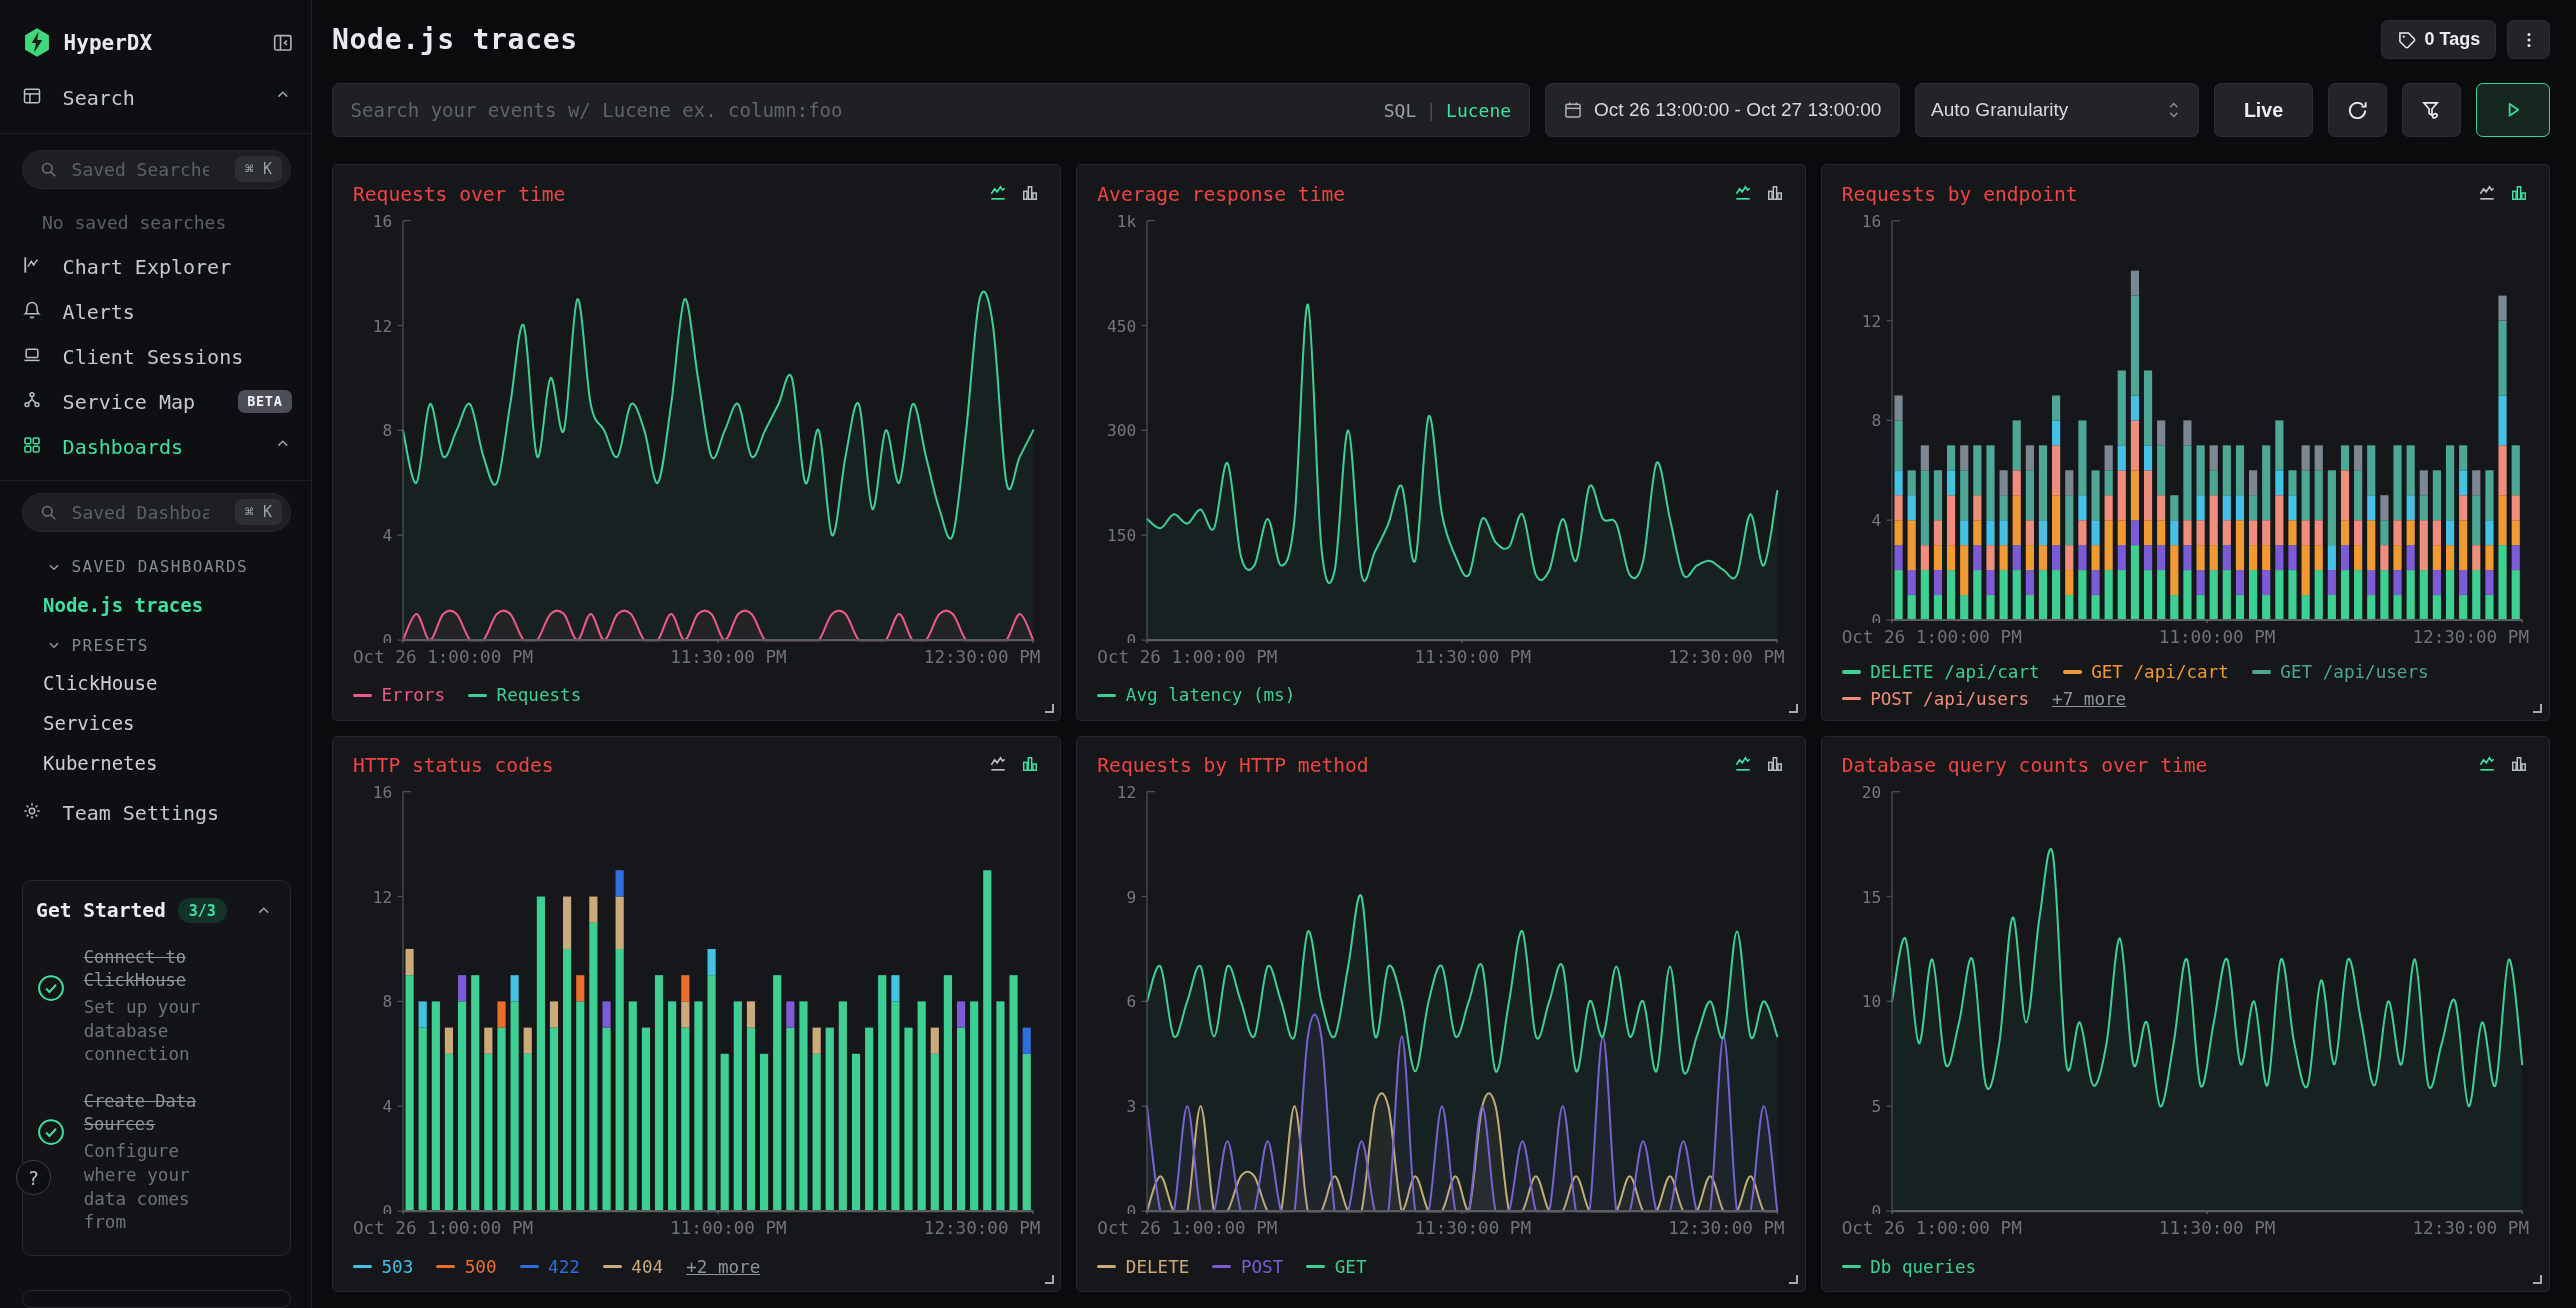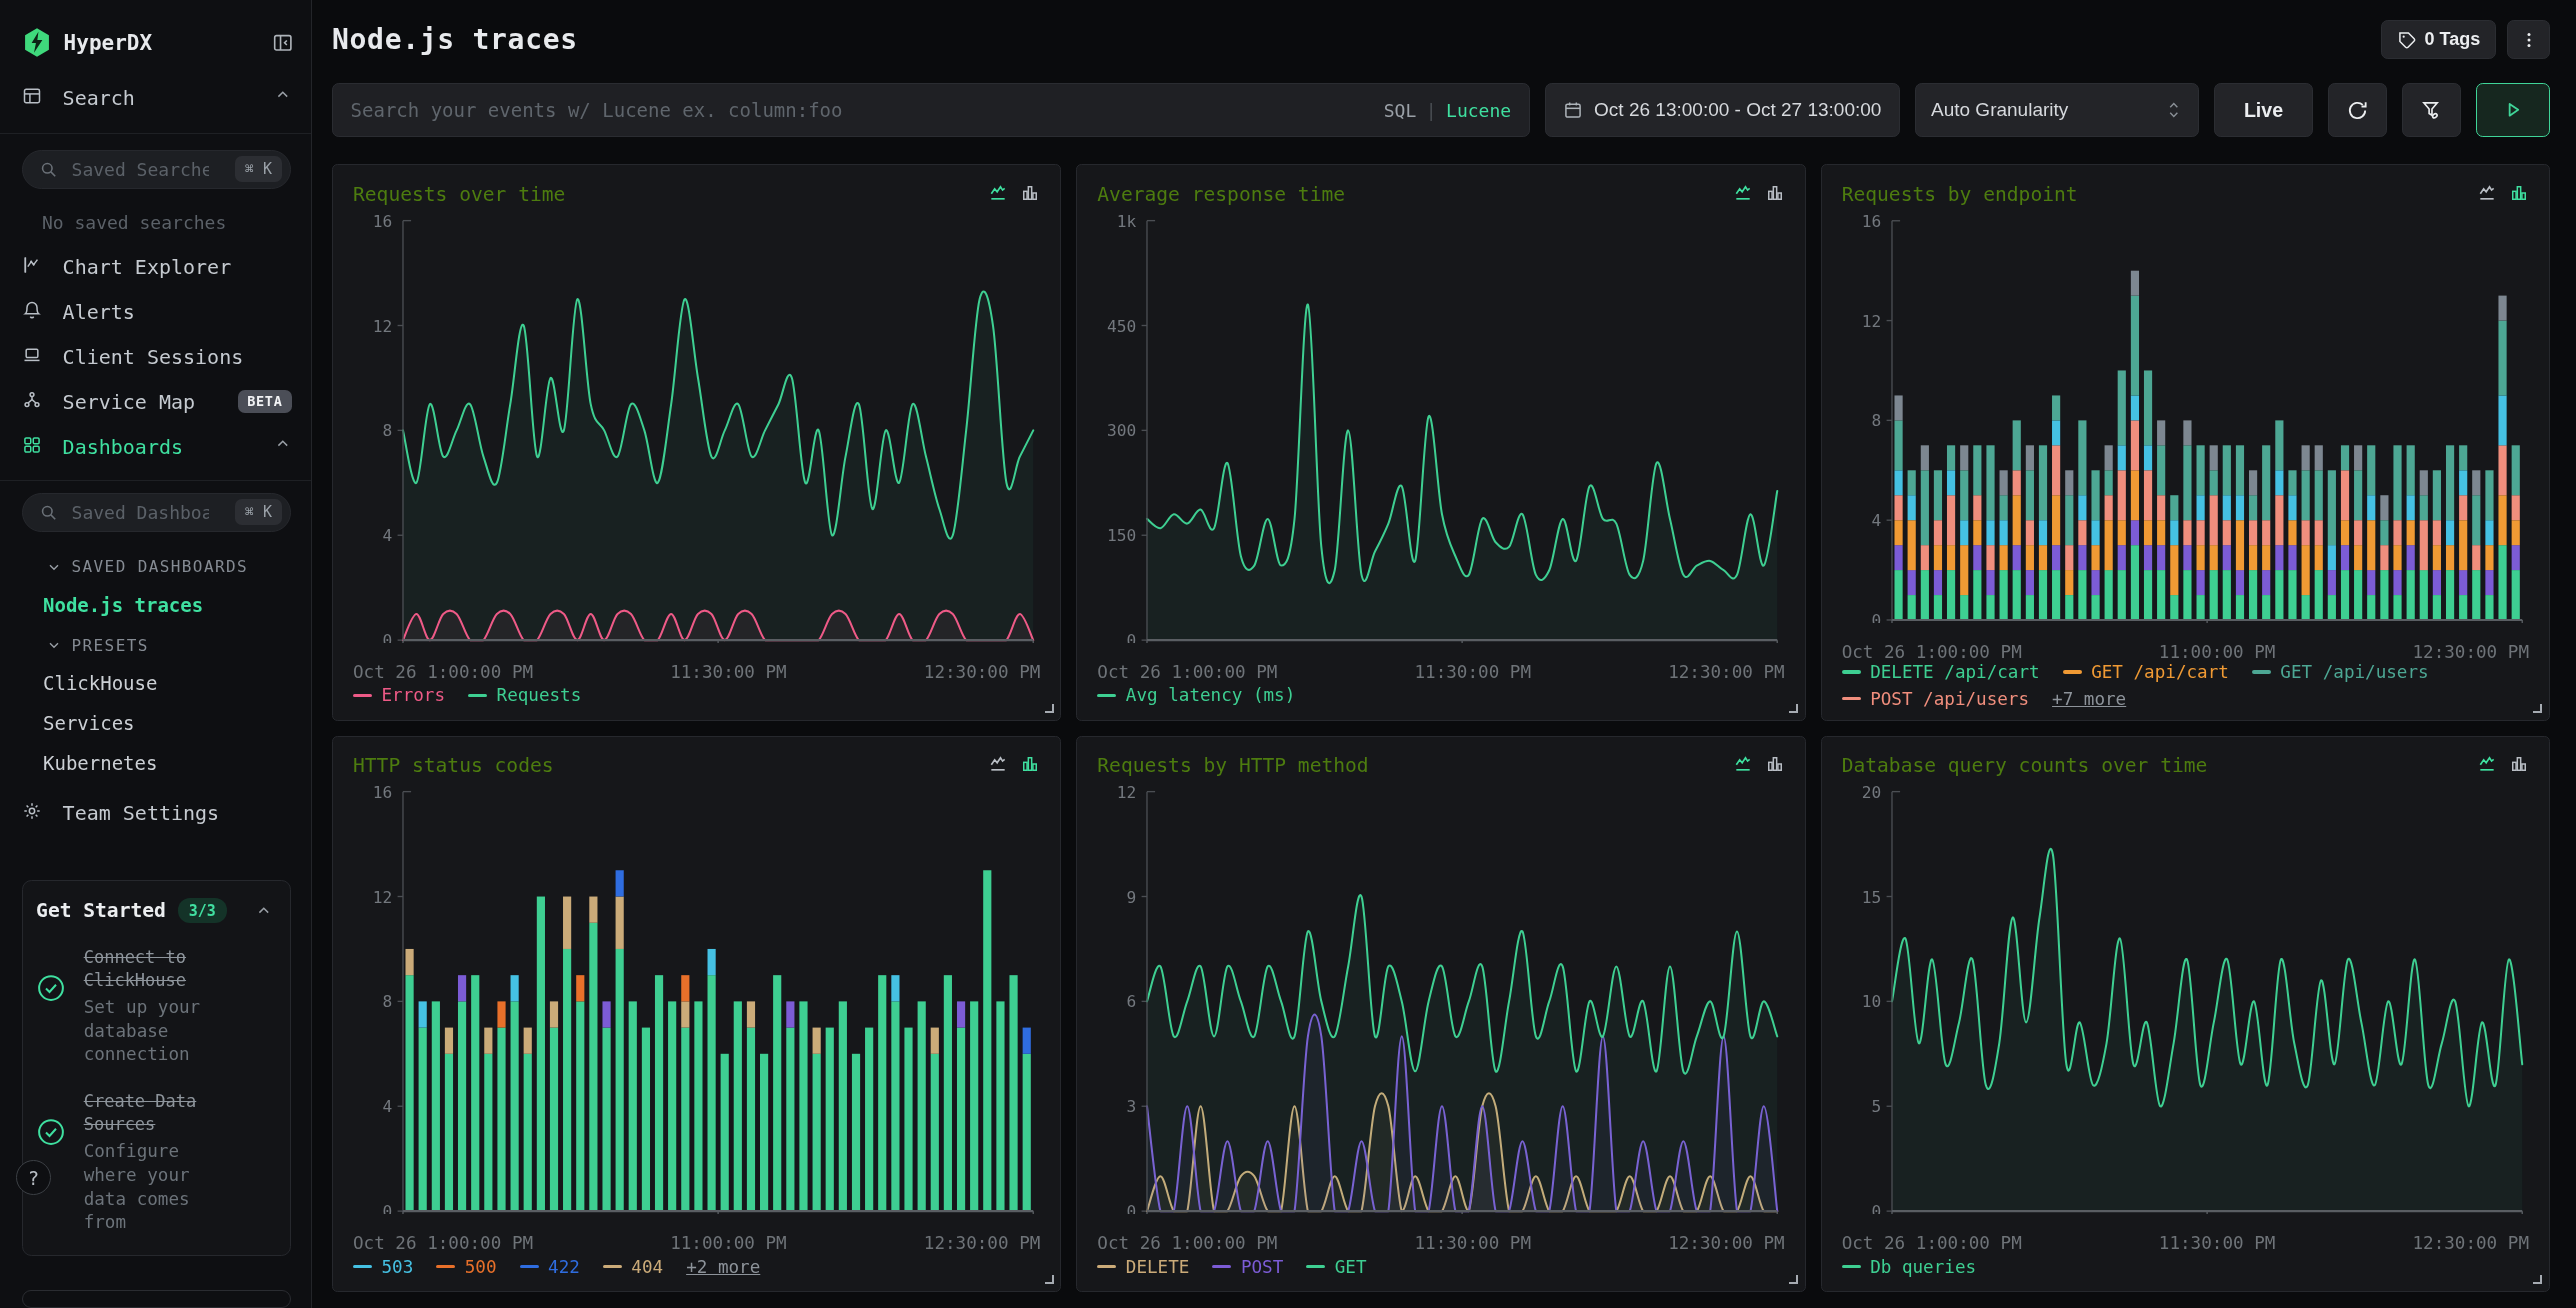--- a/index.html
+++ b/index.html
@@ -81,28 +81,28 @@
   .gran-btn { width:284px; padding:0 15px; font-size:19px; color:#d6d9dd; justify-content:space-between; }
   .live-btn { width:99px; font-size:19.6px; font-weight:bold; }
   .icon-btn { width:59px; }
   .play-btn { width:74px; background:#16271f; border:1.4px solid #3fd598; color:#3fd598; }
 
   
   .grid { display:grid; grid-template-columns:repeat(3, 1fr); grid-template-rows:1fr 1fr; gap:15px; margin-top:27px; flex:1; min-height:0; }
   .panel { position:relative; background:#16171a; border:0.7px solid #26282d; border-radius:5.4px;
         display:flex; flex-direction:column; padding:17.6px 20px 10.8px 20px; min-width:0; min-height:0; }
   .panel-head { display:flex; align-items:flex-start; }
-  .panel-title { font-size:19.6px; font-weight:normal; color:#4d7c0f; }
+  .panel-title { font-size:19.6px; font-weight:normal; color:#ef4444; }
   .panel-icons { margin-left:auto; display:flex; gap:12px; }
   .pic { color:#b9bec5; cursor:pointer; display:flex; }
   .pic.active { color:#3fe0a0; }
   .plot { flex:1; min-height:0; position:relative; margin-top:5.4px; }
   .plot svg { position:absolute; inset:0; }
   .xlabels { display:flex; justify-content:space-between; font-size:17.6px; color:#6e7378; margin-top:4px; }
-  .legend { display:flex; flex-wrap:wrap; align-items:center; column-gap:23px; row-gap:6.8px; min-height:27px; font-size:17.6px; }
+  .legend { display:flex; flex-wrap:wrap; align-items:center; column-gap:23px; row-gap:6.8px; margin-top:15px; min-height:27px; font-size:17.6px; }
   .leg-entry { display:flex; align-items:center; gap:9.5px; cursor:pointer; }
   .leg-swatch { width:19px; height:3.4px; border-radius:2px; }
   .leg-more { color:#8d939a; text-decoration:underline; cursor:pointer; }
   .resize-handle { position:absolute; right:6.8px; bottom:6.8px; width:8.8px; height:8.8px;
         border-right:2.7px solid #a6abb2; border-bottom:2.7px solid #a6abb2; cursor:nwse-resize; }
 </style>
 </head>
 <body>
 
 <div class="app">

